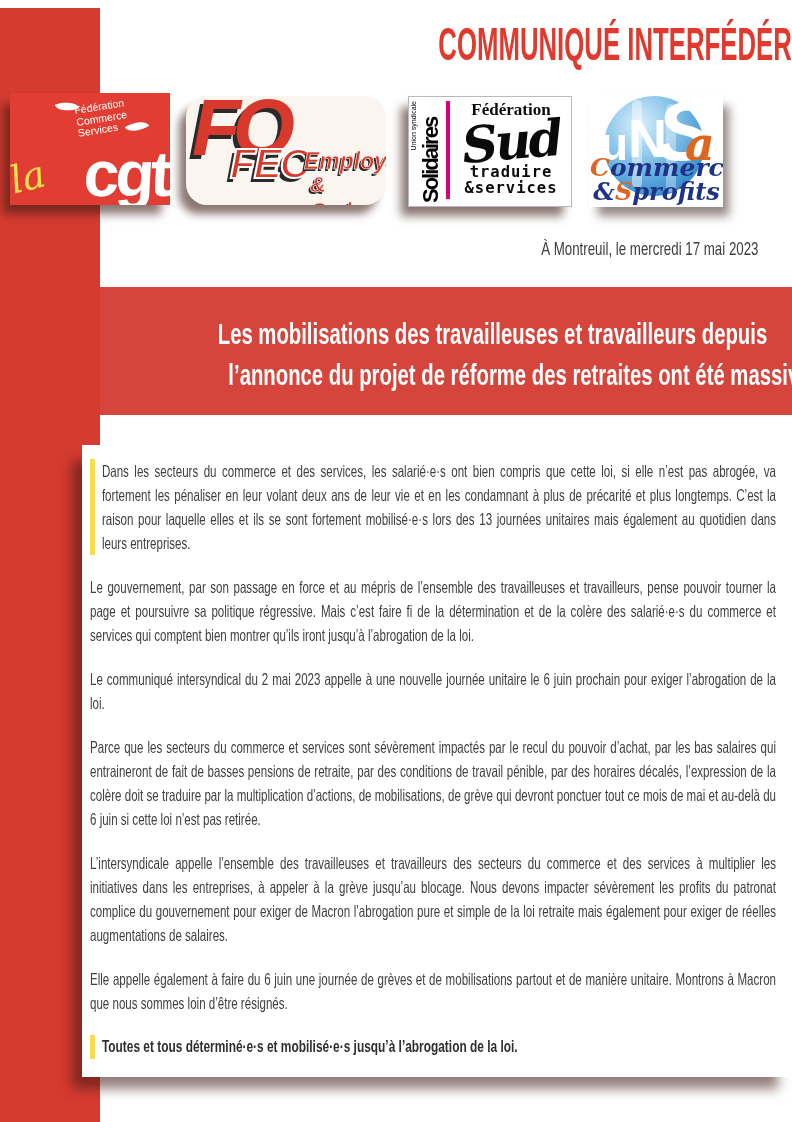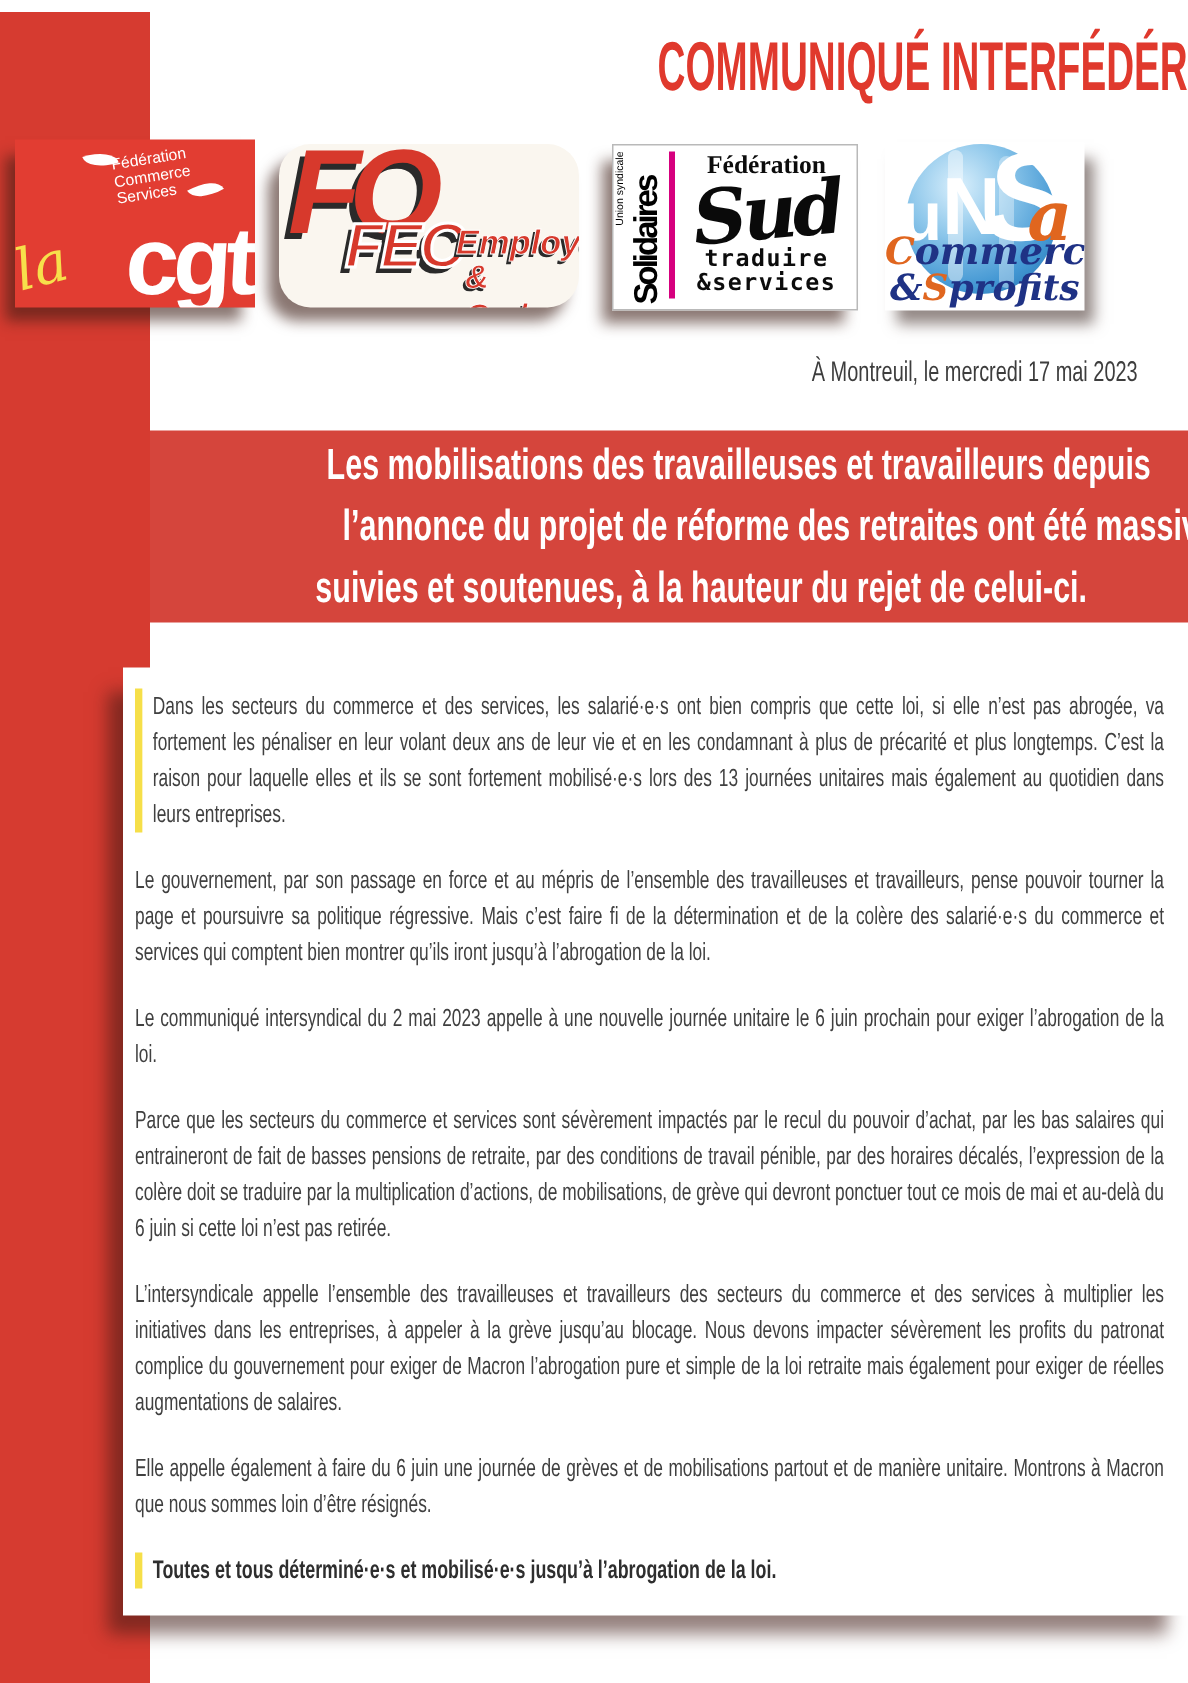--- a/index.html
+++ b/index.html
@@ -65,21 +65,21 @@
               font-style:italic;font-weight:bold;font-size:25px;color:#1f3285;}
   .unsa-line2{position:absolute;left:0;right:0;top:82px;text-align:center;font-family:"DejaVu Serif",serif;
               font-style:italic;font-weight:bold;font-size:24px;color:#1f3285;}
   .unsa-orange{color:#e0661f;}
 
   
   .dateline{position:absolute;right:34px;top:238px;text-align:center;color:#3d3d3d;font-size:19px;}
   .dateline .cond{display:inline-block;transform:scaleX(0.7);transform-origin:100% 50%;white-space:nowrap;}
 
   
-  .banner{position:absolute;left:100px;right:0;top:287px;height:128px;background:#d5453c;padding-top:5px;box-sizing:border-box;}
+  .banner{position:absolute;left:100px;right:0;top:287px;height:128px;background:#d5453c;padding-top:29px;box-sizing:border-box;}
   .banner-line{text-align:center;line-height:36px;}
   .banner-line .cond{display:inline-block;transform:scaleX(0.7);transform-origin:center;white-space:nowrap;
                      color:#fff;font-weight:bold;font-size:29px;}
 
   
   .content-panel{position:absolute;left:82px;top:445px;width:710px;min-height:628px;background:#fff;box-sizing:border-box;
                  padding:14px 16px 18px 8px;box-shadow:-12px 14px 11px -2px rgba(62,26,20,0.55);}
   .cond-block{width:980px;transform:scaleX(0.7);transform-origin:0 0;color:#404040;
               font-size:16.5px;line-height:24px;text-align:justify;}
   .para{margin:0 0 20px 0;}
@@ -138,21 +138,20 @@
     <div class="unsa-line2"><span>&amp;</span><span class="unsa-orange">S</span><span>profits</span></div>
   </div>
 
   <div class="dateline">
     <span class="cond">À Montreuil, le mercredi 17 mai 2023</span>
   </div>
 
   <div class="banner">
     <div class="banner-line"><span class="cond">Les mobilisations des travailleuses et travailleurs depuis</span></div>
     <div class="banner-line"><span class="cond">l’annonce du projet de réforme des retraites ont été massives,</span></div>
-    <div class="banner-line"><span class="cond">suivies et soutenues, à la hauteur du rejet de celui-ci.</span></div>
   </div>
 
   <div class="content-panel">
     <div class="cond-block">
       <p class="para highlight">Dans les secteurs du commerce et des services, les salarié·e·s ont bien compris que cette loi, si elle n’est pas abrogée, va fortement les pénaliser en leur volant deux ans de leur vie et en les condamnant à plus de précarité et plus longtemps. C’est la raison pour laquelle elles et ils se sont fortement mobilisé·e·s lors des 13 journées unitaires mais également au quotidien dans leurs entreprises.</p>
       <p class="para">Le gouvernement, par son passage en force et au mépris de l’ensemble des travailleuses et travailleurs, pense pouvoir tourner la page et poursuivre sa politique régressive. Mais c’est faire fi de la détermination et de la colère des salarié·e·s du commerce et services qui comptent bien montrer qu’ils iront jusqu’à l’abrogation de la loi.</p>
       <p class="para">Le communiqué intersyndical du 2 mai 2023 appelle à une nouvelle journée unitaire le 6 juin prochain pour exiger l’abrogation de la loi.</p>
       <p class="para">Parce que les secteurs du commerce et services sont sévèrement impactés par le recul du pouvoir d’achat, par les bas salaires qui entraineront de fait de basses pensions de retraite, par des conditions de travail pénible, par des horaires décalés, l’expression de la colère doit se traduire par la multiplication d’actions, de mobilisations, de grève qui devront ponctuer tout ce mois de mai et au-delà du 6 juin si cette loi n’est pas retirée.</p>
       <p class="para">L’intersyndicale appelle l’ensemble des travailleuses et travailleurs des secteurs du commerce et des services à multiplier les initiatives dans les entreprises, à appeler à la grève jusqu’au blocage. Nous devons impacter sévèrement les profits du patronat complice du gouvernement pour exiger de Macron l’abrogation pure et simple de la loi retraite mais également pour exiger de réelles augmentations de salaires.</p>
       <p class="para">Elle appelle également à faire du 6 juin une journée de grèves et de mobilisations partout et de manière unitaire. Montrons à Macron que nous sommes loin d’être résignés.</p>

